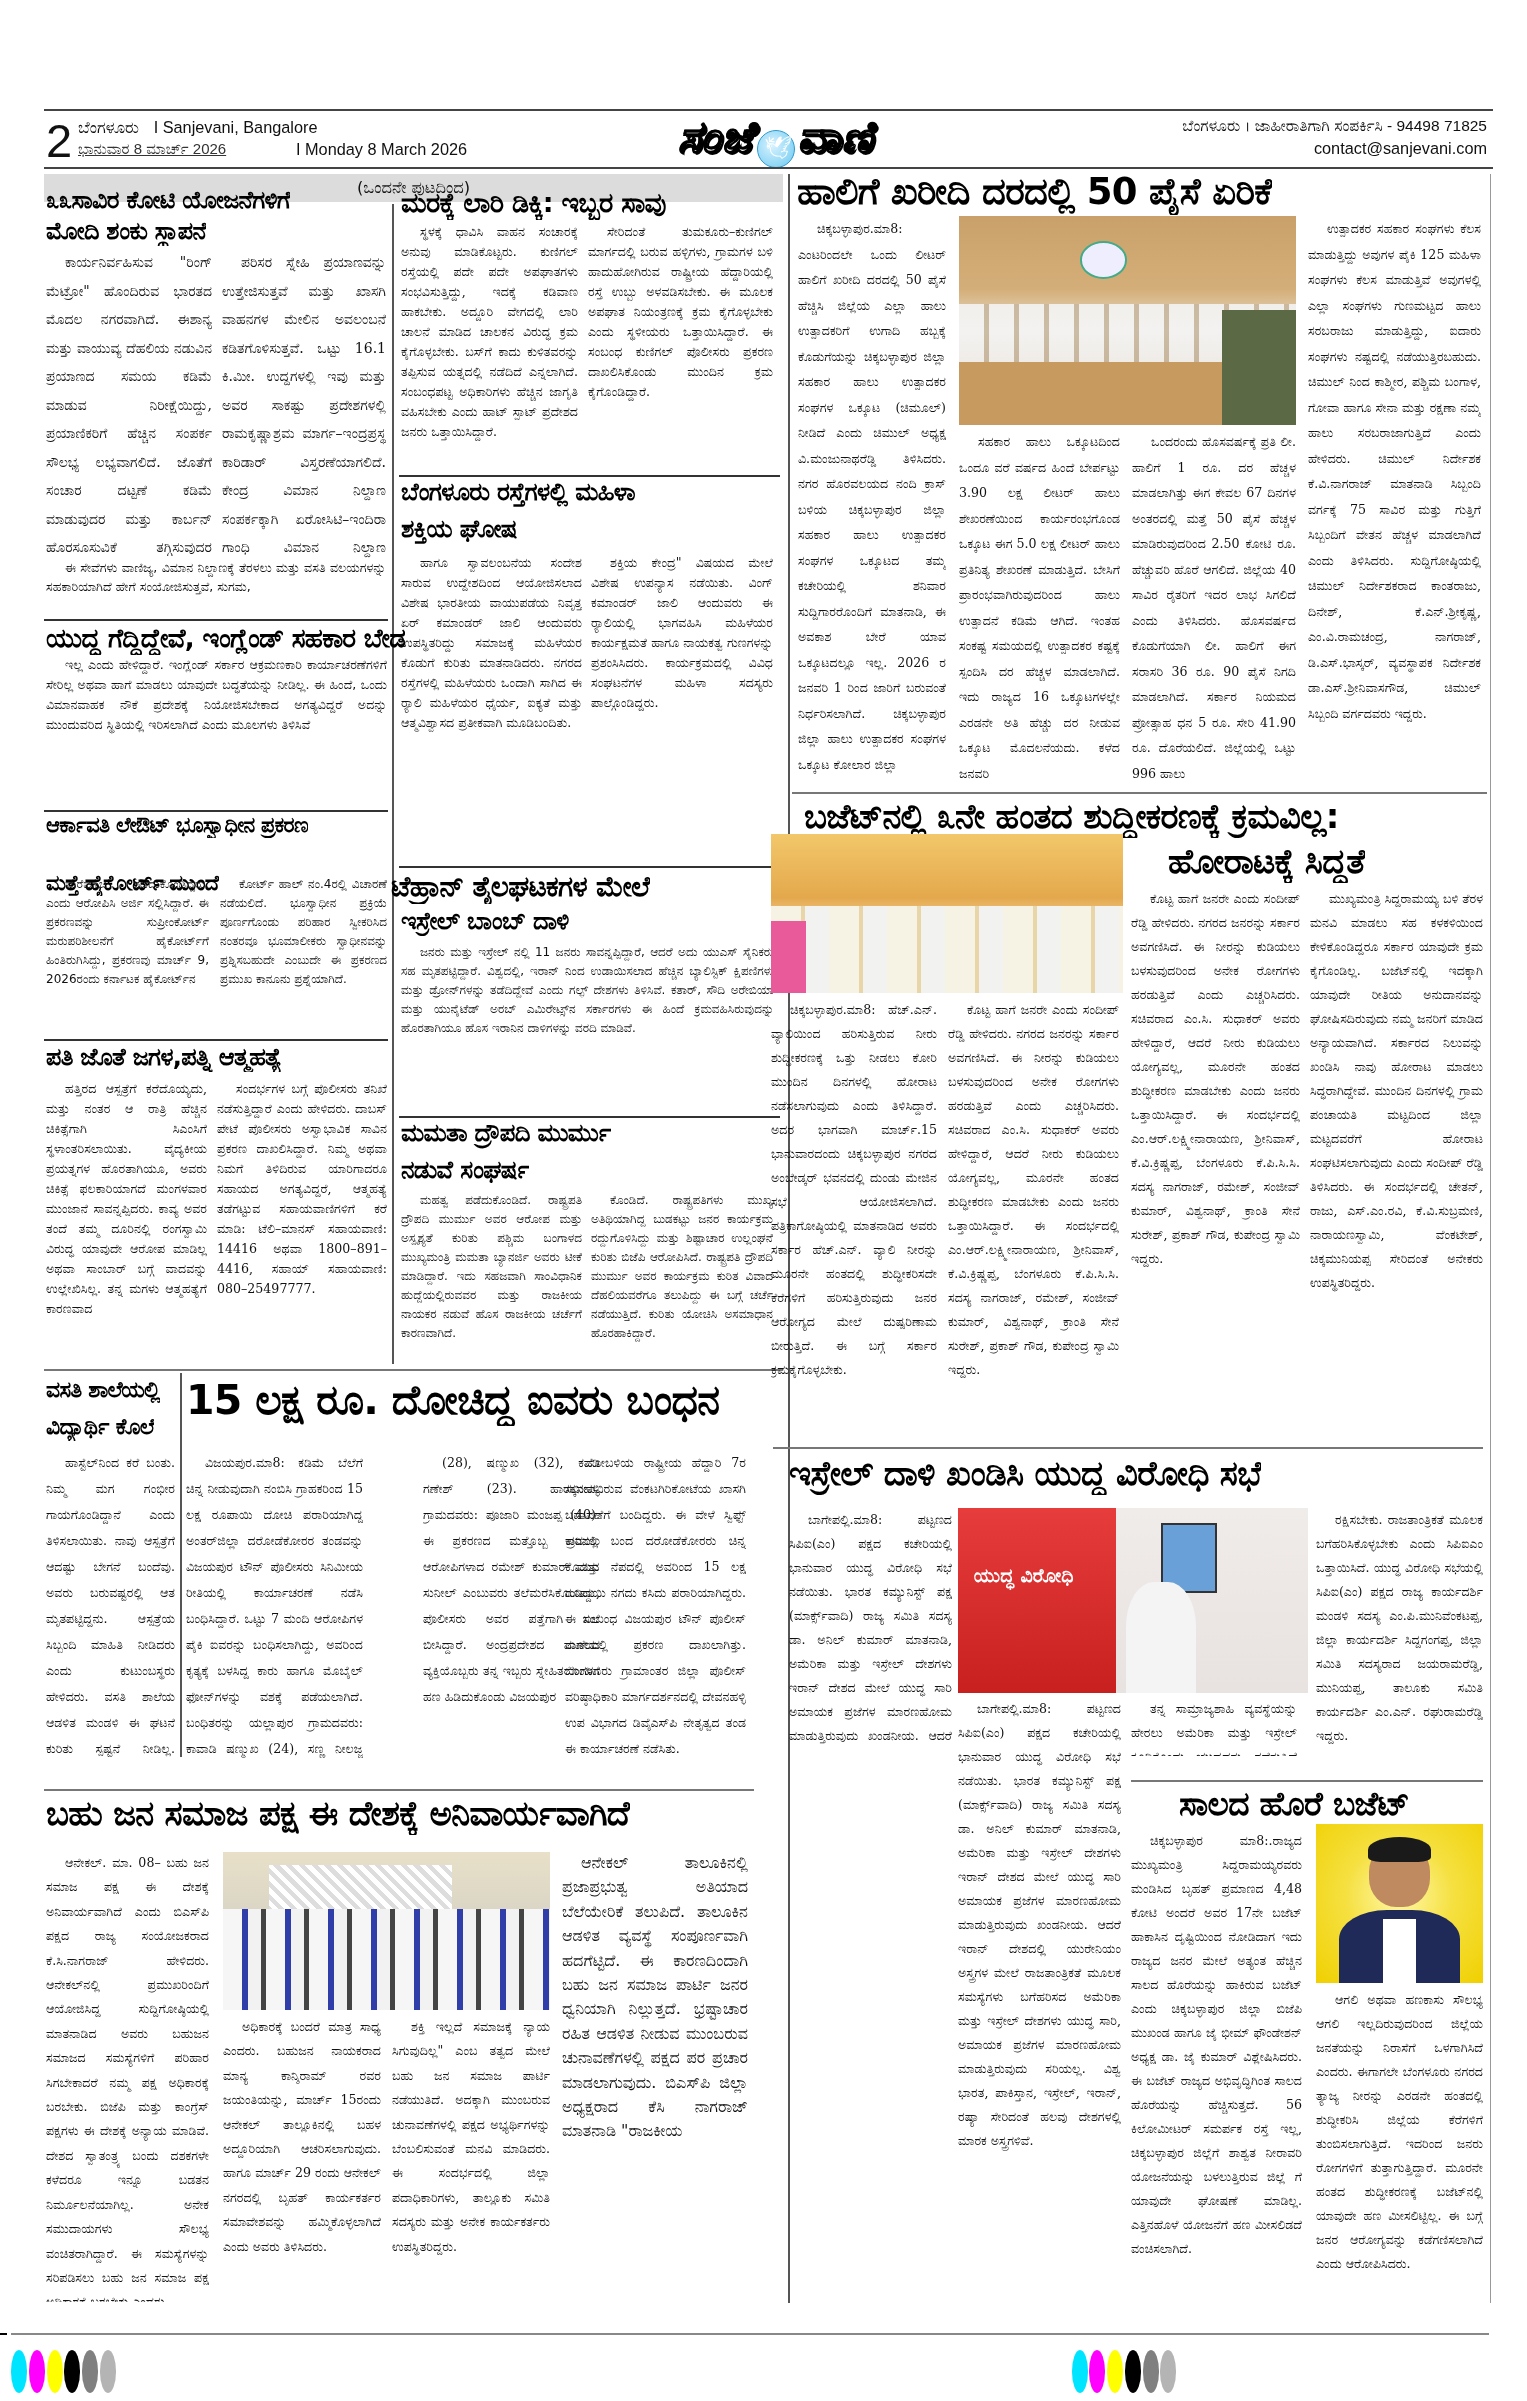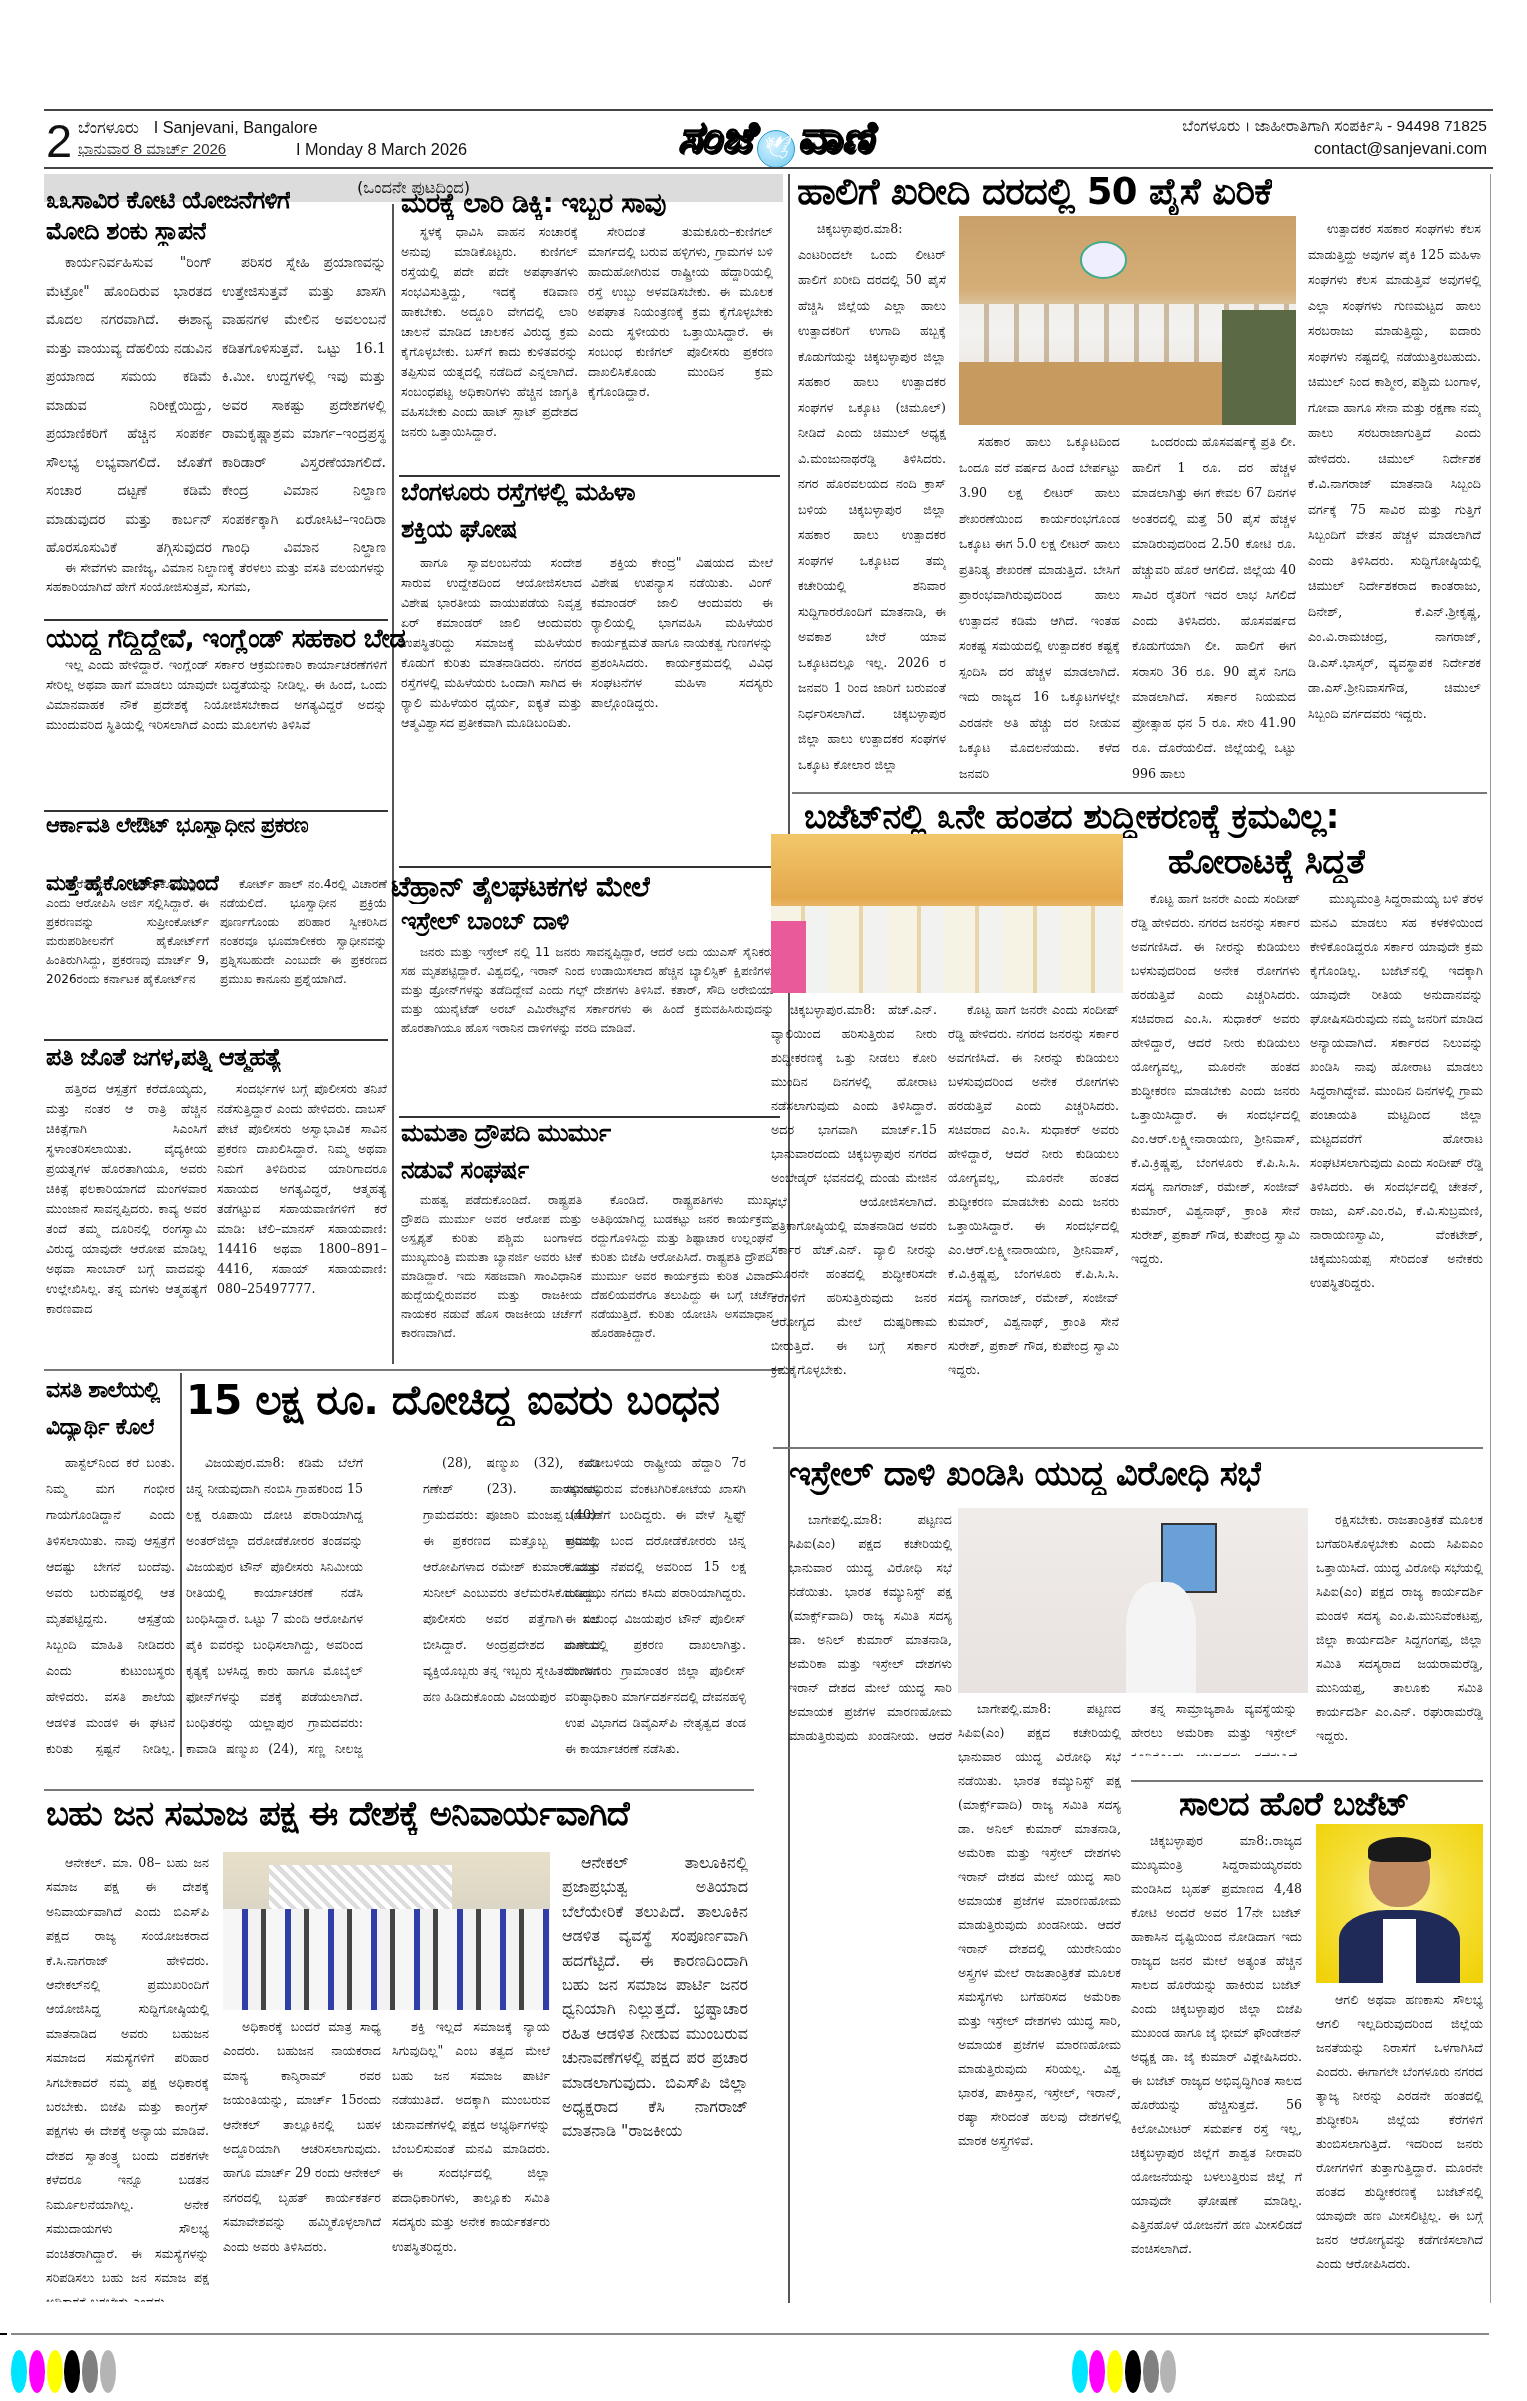--- a/index.html
+++ b/index.html
@@ -185,20 +185,23 @@
     </div>
 </section>
 <div class="rule" style="left:773px;top:1447px;width:710px;height:2.2px;background:#777;"></div>
 
 <section>
   <div class="head" style="left:789px;top:1452px;font-size:34px;">ಇಸ್ರೇಲ್ ದಾಳಿ ಖಂಡಿಸಿ ಯುದ್ಧ ವಿರೋಧಿ ಸಭೆ</div>
   <div class="body-col" style="left:789px;top:1508px;width:163px;height:244px;font-size:12.6px;line-height:24px;">
       <p>ಬಾಗೇಪಲ್ಲಿ.ಮಾ8: ಪಟ್ಟಣದ ಸಿಪಿಐ(ಎಂ) ಪಕ್ಷದ ಕಚೇರಿಯಲ್ಲಿ ಭಾನುವಾರ ಯುದ್ಧ ವಿರೋಧಿ ಸಭೆ ನಡೆಯಿತು. ಭಾರತ ಕಮ್ಯುನಿಸ್ಟ್ ಪಕ್ಷ (ಮಾರ್ಕ್ಸ್‌ವಾದಿ) ರಾಜ್ಯ ಸಮಿತಿ ಸದಸ್ಯ ಡಾ. ಅನಿಲ್ ಕುಮಾರ್ ಮಾತನಾಡಿ, ಅಮೆರಿಕಾ ಮತ್ತು ಇಸ್ರೇಲ್ ದೇಶಗಳು ಇರಾನ್ ದೇಶದ ಮೇಲೆ ಯುದ್ಧ ಸಾರಿ ಅಮಾಯಕ ಪ್ರಜೆಗಳ ಮಾರಣಹೋಮ ಮಾಡುತ್ತಿರುವುದು ಖಂಡನೀಯ. ಆದರೆ ಇರಾನ್ ದೇಶದಲ್ಲಿ ಯುರೇನಿಯಂ ಅಸ್ತ್ರಗಳ ಮೇಲೆ ರಾಜತಾಂತ್ರಿಕತೆ ಮೂಲಕ ಸಮಸ್ಯೆಗಳು ಬಗೆಹರಿಸದ ಅಮೆರಿಕಾ ಮತ್ತು ಇಸ್ರೇಲ್ ದೇಶಗಳು ಯುದ್ಧ ಸಾರಿ, ಅಮಾಯಕ ಪ್ರಜೆಗಳ ಮಾರಣಹೋಮ ಮಾಡುತ್ತಿರುವುದು ಸರಿಯಲ್ಲ. ವಿಶ್ವ ಭಾರತ, ಪಾಕಿಸ್ತಾನ, ಇಸ್ರೇಲ್, ಇರಾನ್, ರಷ್ಯಾ ಸೇರಿದಂತೆ ಹಲವು ದೇಶಗಳಲ್ಲಿ ಮಾರಕ ಅಸ್ತ್ರಗಳಿವೆ.</p>
     </div>
   <div class="photo" style="left:958px;top:1508px;width:350px;height:185px;background:linear-gradient(180deg,#f0ecea 0%,#e8e2e0 100%);">
+    <div style="position:absolute;left:0;top:0;width:45%;height:100%;background:linear-gradient(180deg,#e63c3c,#c81f1f);">
+      <div style="position:absolute;left:10%;top:30%;color:#fff;font-weight:900;font-size:19px;font-family:'DejaVu Sans',sans-serif;">ಯುದ್ಧ ವಿರೋಧಿ</div>
+    </div>
     <div style="position:absolute;left:58%;top:8%;width:16%;height:38%;background:#6aa0d8;border:2.2px solid #333;"></div>
     <div style="position:absolute;left:48%;bottom:0;width:20%;height:60%;background:#f4f4f4;border-radius:40% 40% 0 0;"></div>
   </div>
   <div class="body-col" style="left:958px;top:1697px;width:163px;height:591px;font-size:12.6px;line-height:24px;">
       <p>ಬಾಗೇಪಲ್ಲಿ.ಮಾ8: ಪಟ್ಟಣದ ಸಿಪಿಐ(ಎಂ) ಪಕ್ಷದ ಕಚೇರಿಯಲ್ಲಿ ಭಾನುವಾರ ಯುದ್ಧ ವಿರೋಧಿ ಸಭೆ ನಡೆಯಿತು. ಭಾರತ ಕಮ್ಯುನಿಸ್ಟ್ ಪಕ್ಷ (ಮಾರ್ಕ್ಸ್‌ವಾದಿ) ರಾಜ್ಯ ಸಮಿತಿ ಸದಸ್ಯ ಡಾ. ಅನಿಲ್ ಕುಮಾರ್ ಮಾತನಾಡಿ, ಅಮೆರಿಕಾ ಮತ್ತು ಇಸ್ರೇಲ್ ದೇಶಗಳು ಇರಾನ್ ದೇಶದ ಮೇಲೆ ಯುದ್ಧ ಸಾರಿ ಅಮಾಯಕ ಪ್ರಜೆಗಳ ಮಾರಣಹೋಮ ಮಾಡುತ್ತಿರುವುದು ಖಂಡನೀಯ. ಆದರೆ ಇರಾನ್ ದೇಶದಲ್ಲಿ ಯುರೇನಿಯಂ ಅಸ್ತ್ರಗಳ ಮೇಲೆ ರಾಜತಾಂತ್ರಿಕತೆ ಮೂಲಕ ಸಮಸ್ಯೆಗಳು ಬಗೆಹರಿಸದ ಅಮೆರಿಕಾ ಮತ್ತು ಇಸ್ರೇಲ್ ದೇಶಗಳು ಯುದ್ಧ ಸಾರಿ, ಅಮಾಯಕ ಪ್ರಜೆಗಳ ಮಾರಣಹೋಮ ಮಾಡುತ್ತಿರುವುದು ಸರಿಯಲ್ಲ. ವಿಶ್ವ ಭಾರತ, ಪಾಕಿಸ್ತಾನ, ಇಸ್ರೇಲ್, ಇರಾನ್, ರಷ್ಯಾ ಸೇರಿದಂತೆ ಹಲವು ದೇಶಗಳಲ್ಲಿ ಮಾರಕ ಅಸ್ತ್ರಗಳಿವೆ.</p>
     </div>
   <div class="body-col" style="left:1131px;top:1697px;width:166px;height:59px;font-size:12.6px;line-height:24px;">
       <p>ತನ್ನ ಸಾಮ್ರಾಜ್ಯಶಾಹಿ ವ್ಯವಸ್ಥೆಯನ್ನು ಹೇರಲು ಅಮೆರಿಕಾ ಮತ್ತು ಇಸ್ರೇಲ್ ಕೂಡಿಕೊಂಡು ಯುದ್ಧವನ್ನು ನಡೆಸುತ್ತಿವೆ ಎಂದು ತಿಳಿಸಿದರು. ದೇಶಗಳ ನಡುವೆ ಒಪ್ಪಂದ, ಆಮದು, ರಫ್ತು ಸೇರಿದಂತೆ ವಿವಿಧ ವಿಷಯಗಳ ಬಗ್ಗೆ ಮಾತುಕತೆ ಮೂಲಕ ಮಾಡಲು ರಾಜತಾಂತ್ರಿಕ ಕಚೇರಿಗಳು, ಅಧಿಕಾರಿಗಳು ಇದ್ದಾರೆ. ರಾಜತಾಂತ್ರಿಕತೆ ಮೂಲಕ ಸಮಸ್ಯೆಗಳನ್ನು ಬಗೆಹರಿಸಿಕೊಳ್ಳಬೇಕು. ಯುದ್ಧದ ಮೂಲಕ ಏನನ್ನೂ ಸಾಧಿಸಲು ಸಾಧ್ಯವಿಲ್ಲ. ಈ ಯುದ್ಧದಿಂದ ತೈಲ ಬೆಲೆ ಏರಿಕೆಯಾಗಿ ಬಡವರು, ಮಧ್ಯಮ ವರ್ಗದವರು ಸಂಕಷ್ಟಕ್ಕೆ ಸಿಲುಕಲಿದ್ದಾರೆ. ಆದ್ದರಿಂದ ಕೂಡಲೇ ಯುದ್ಧ ನಿಲ್ಲಿಸಬೇಕು ಎಂದು ಒತ್ತಾಯಿಸಿದರು. ರಷ್ಯಾ, ಉಕ್ರೇನ್ ಯುದ್ಧದಲ್ಲಿ ಮಕ್ಕಳ, ಯೋಧರ ನರಬಲಿಯನ್ನು</p>
     </div>
   <div class="body-col" style="left:1316px;top:1508px;width:167px;height:244px;font-size:12.6px;line-height:24px;">

